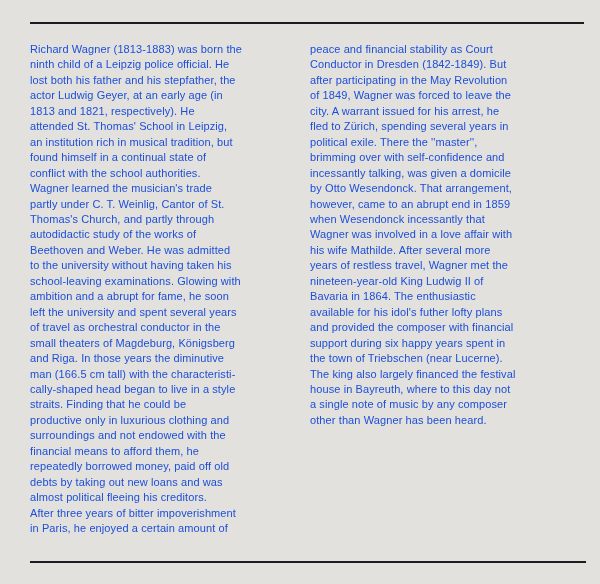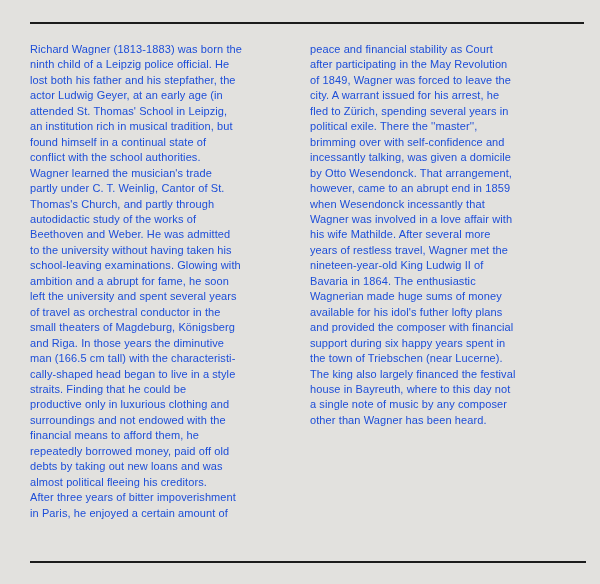--- a/index.html
+++ b/index.html
@@ -60,20 +60,21 @@
 <body>
 
 <div class="page">
   <div class="rule rule-top"></div>
   <div class="columns">
     <div class="col">
         <div class="line">Richard Wagner (1813-1883) was born the</div>
         <div class="line">ninth child of a Leipzig police official. He</div>
         <div class="line">lost both his father and his stepfather, the</div>
         <div class="line">actor Ludwig Geyer, at an early age (in</div>
+        <div class="line">1813 and 1821, respectively). He</div>
         <div class="line">attended St. Thomas' School in Leipzig,</div>
         <div class="line">an institution rich in musical tradition, but</div>
         <div class="line">found himself in a continual state of</div>
         <div class="line">conflict with the school authorities.</div>
         <div class="line">Wagner learned the musician's trade</div>
         <div class="line">partly under C. T. Weinlig, Cantor of St.</div>
         <div class="line">Thomas's Church, and partly through</div>
         <div class="line">autodidactic study of the works of</div>
         <div class="line">Beethoven and Weber. He was admitted</div>
         <div class="line">to the university without having taken his</div>
@@ -90,36 +91,36 @@
         <div class="line">surroundings and not endowed with the</div>
         <div class="line">financial means to afford them, he</div>
         <div class="line">repeatedly borrowed money, paid off old</div>
         <div class="line">debts by taking out new loans and was</div>
         <div class="line">almost political fleeing his creditors.</div>
         <div class="line">After three years of bitter impoverishment</div>
         <div class="line">in Paris, he enjoyed a certain amount of</div>
       </div>
     <div class="col col-right">
         <div class="line">peace and financial stability as Court</div>
+        <div class="line">Conductor in Dresden (1842-1849). But</div>
         <div class="line">after participating in the May Revolution</div>
         <div class="line">of 1849, Wagner was forced to leave the</div>
         <div class="line">city. A warrant issued for his arrest, he</div>
         <div class="line">fled to Zürich, spending several years in</div>
         <div class="line">political exile. There the ''master'',</div>
         <div class="line">brimming over with self-confidence and</div>
         <div class="line">incessantly talking, was given a domicile</div>
         <div class="line">by Otto Wesendonck. That arrangement,</div>
         <div class="line">however, came to an abrupt end in 1859</div>
         <div class="line">when Wesendonck incessantly that</div>
         <div class="line">Wagner was involved in a love affair with</div>
         <div class="line">his wife Mathilde. After several more</div>
         <div class="line">years of restless travel, Wagner met the</div>
         <div class="line">nineteen-year-old King Ludwig II of</div>
         <div class="line">Bavaria in 1864. The enthusiastic</div>
-        <div class="line">Wagnerian made huge sums of money</div>
         <div class="line">available for his idol's futher lofty plans</div>
         <div class="line">and provided the composer with financial</div>
         <div class="line">support during six happy years spent in</div>
         <div class="line">the town of Triebschen (near Lucerne).</div>
         <div class="line">The king also largely financed the festival</div>
         <div class="line">house in Bayreuth, where to this day not</div>
         <div class="line">a single note of music by any composer</div>
         <div class="line">other than Wagner has been heard.</div>
       </div>
   </div>

